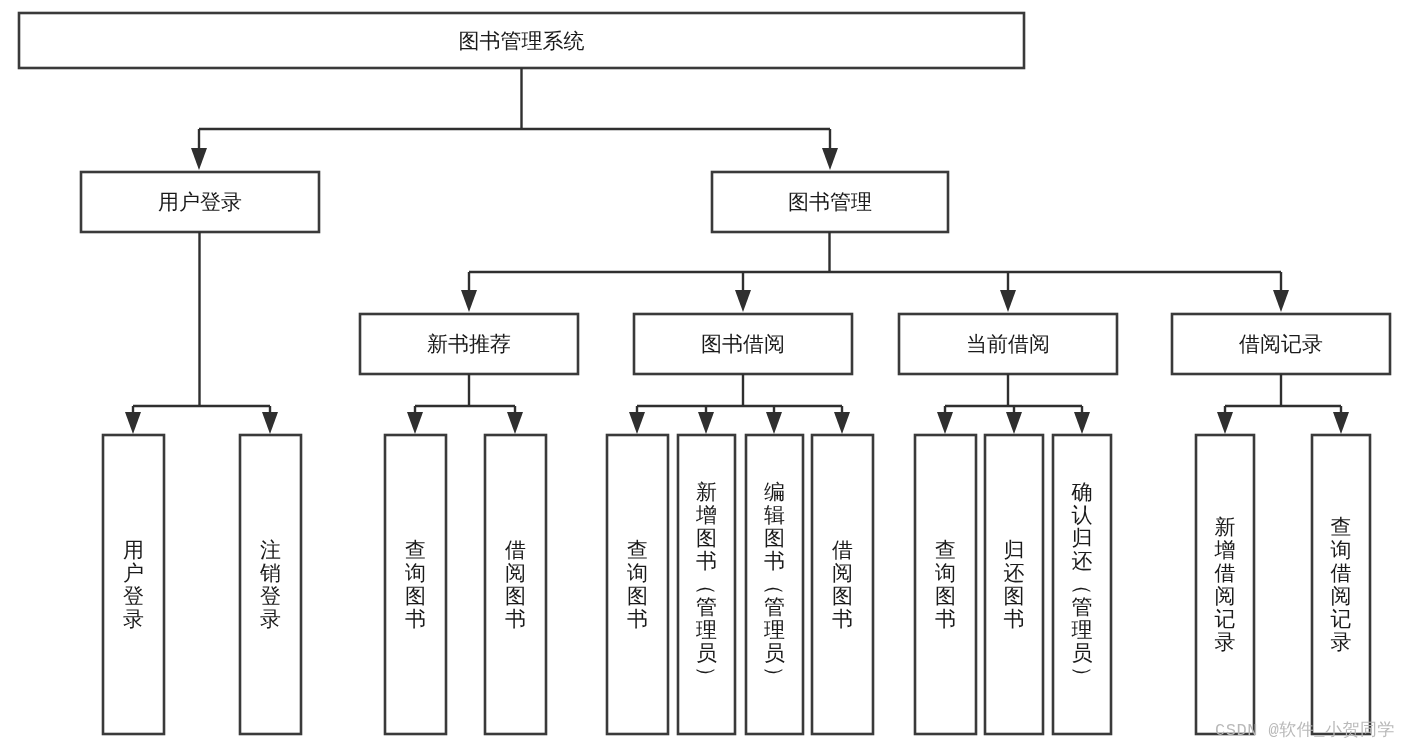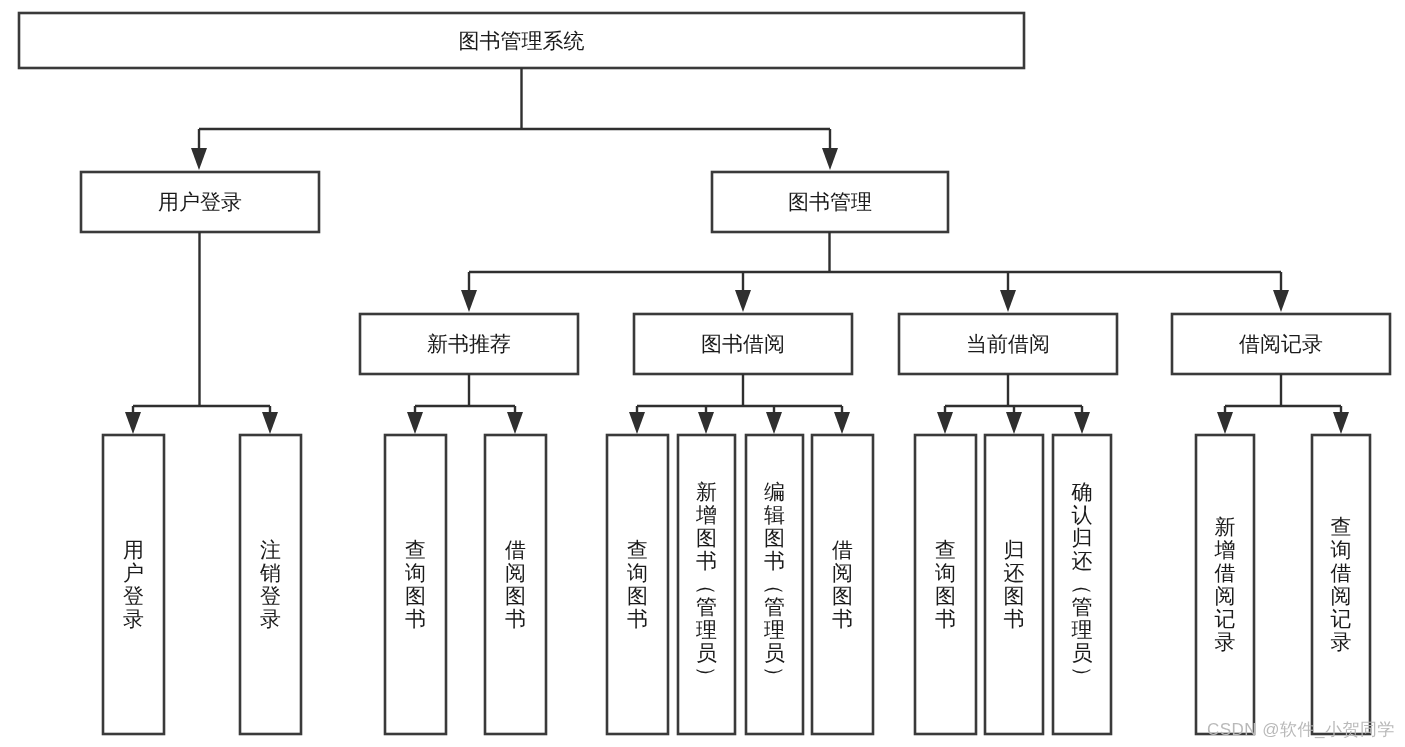--- a/index.html
+++ b/index.html
@@ -65,21 +65,21 @@
     white-space: pre-line;
   }
   .vlabel span.ch {
     display: block;
     height: 23px;
   }
   .watermark {
     position: absolute;
     right: 10px;
     bottom: 6px;
-    font-family: Liberation Sans, sans-serif;
+    font-family: Liberation Mono, monospace;
     font-size: 17px;
     color: #b9b9b9;
     letter-spacing: 0.5px;
     user-select: none;
   }
 </style>
 </head>
 <body>
 
 <div id="diagram-root">

